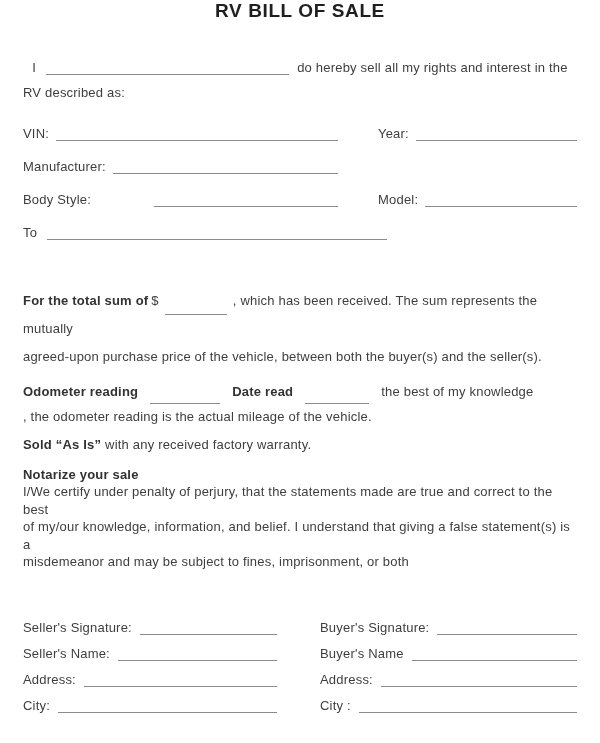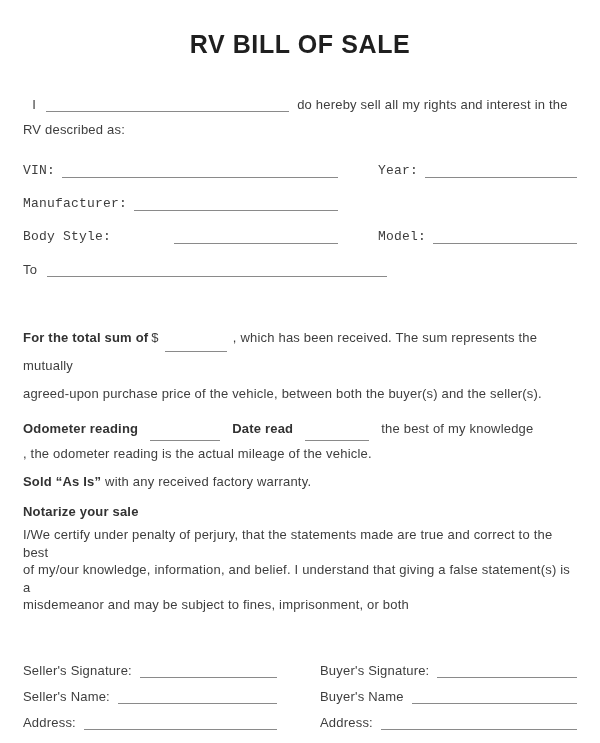--- a/index.html
+++ b/index.html
@@ -18,23 +18,22 @@
   }
   .page {
     box-sizing: border-box;
     width: 600px;
     height: 743px;
     padding: 0 23px;
     position: relative;
   }
   .title {
     margin: 0;
-    padding-top: 30px;
     text-align: center;
-    font-size: 25px;
+    font-size: 19px;
     font-weight: 700;
     color: #1f1f1f;
     letter-spacing: 0.6px;
   }
   b, .bold { font-weight: 700; color: #323232; }
 
   .blank {
     display: inline-block;
     border-bottom: 1.3px solid #8a8a8a;
     height: 14px;
@@ -46,21 +45,21 @@
   .intro-row1 { white-space: nowrap; text-align: center; }
   .blank-intro { width: 243px; margin: 0 8px 0 10px; }
   .intro-row2 { margin-top: 10px; }
 
   
   .vehicle { margin-top: 24px; }
   .vrow { display: flex; align-items: flex-end; margin-bottom: 16px; height: 17px; }
   .vleft { width: 315px; display: flex; align-items: flex-end; }
   .vgap { width: 40px; }
   .vright { flex: 1; display: flex; align-items: flex-end; }
-  .vrow .lab { margin-right: 7px; white-space: nowrap; font-family: Liberation Mono, monospace; }
+  .vrow .lab { margin-right: 7px; white-space: nowrap; }
   .vrow .blank { flex: 1; }
   .blank-tab { margin-left: 56px; }
 
   
   .to-row { margin-top: 6px; height: 17px; display: flex; align-items: flex-end; }
   .blank-to { width: 340px; margin-left: 10px; }
 
   
   .sum { margin-top: 47px; line-height: 28px; }
   .blank-sum { width: 62px; margin: 0 6px; }
@@ -69,21 +68,21 @@
   
   .odo { margin-top: 8px; line-height: 25px; }
   .blank-odo { width: 70px; margin: 0 12px; }
   .blank-date { width: 64px; margin: 0 12px; }
 
   
   .sold { margin-top: 8px; }
 
   
   .notarize { margin-top: 15px; }
-  .notarize .heading { margin-bottom: 7px; }
+  .notarize .heading { margin-bottom: 1px; }
   .notarize .line { line-height: 17.5px; }
 
   
   .sigs { margin-top: 48px; display: flex; }
   .sig-col { display: flex; flex-direction: column; }
   .sig-col-left { width: 254px; }
   .sig-colgap { width: 43px; }
   .sig-col-right { flex: 1; }
   .sig-row { display: flex; align-items: flex-end; height: 16px; margin-bottom: 10px; }
   .sig-row .lab { margin-right: 8px; white-space: nowrap; }

